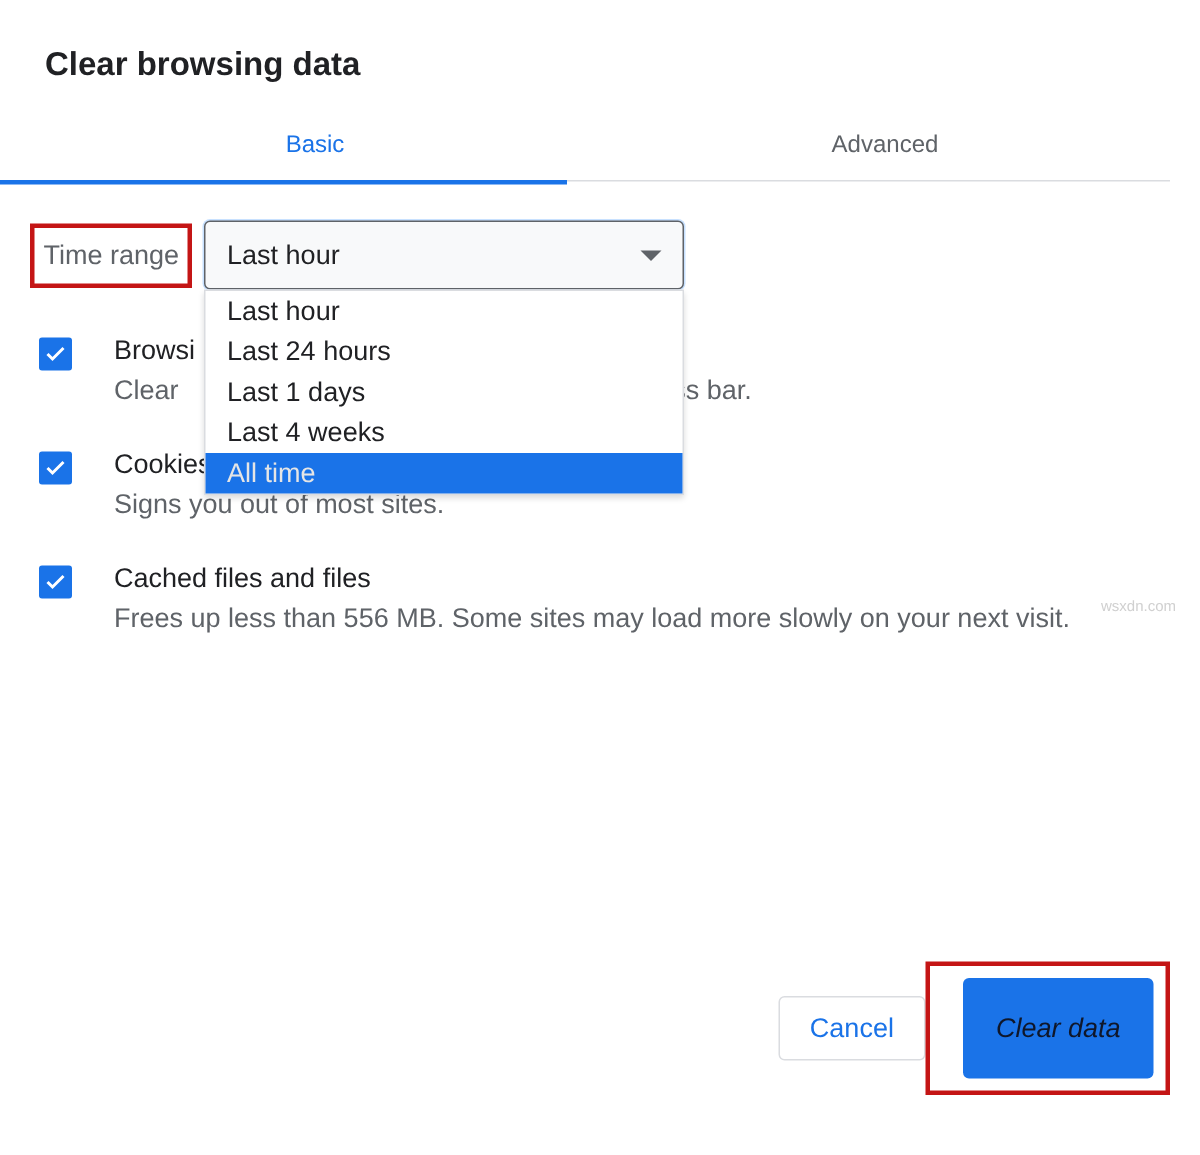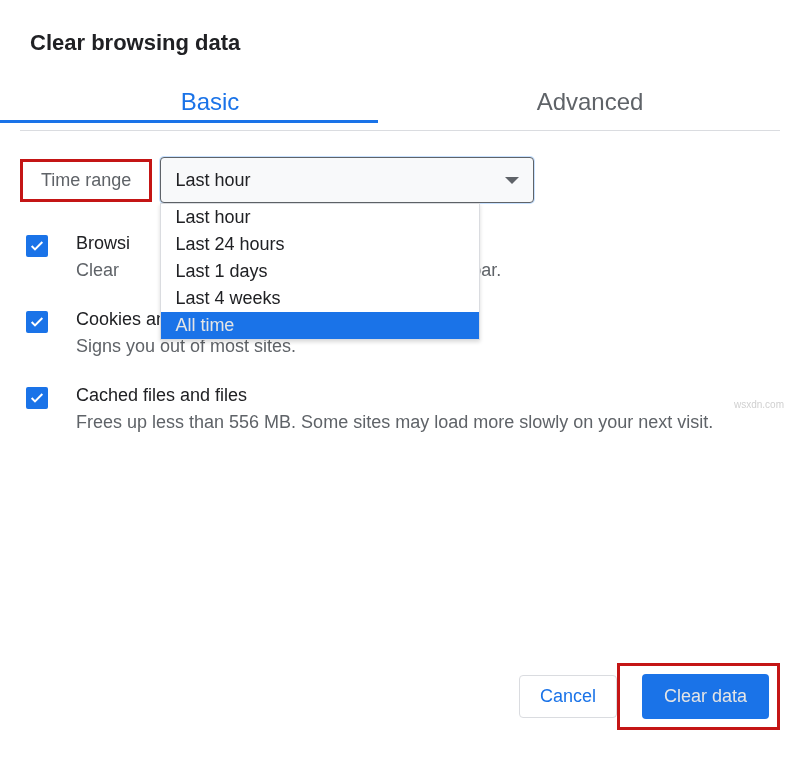--- a/index.html
+++ b/index.html
@@ -1,41 +1,41 @@
 <!DOCTYPE html>
 <html><head>
   <meta charset="utf-8">
   <style>
     * { box-sizing: border-box; margin: 0; padding: 0; }
     html, body { background: #fff; font-family: Arial, Helvetica, sans-serif; color: #202124; }
     .dialog { width: 800px; height: 770px; position: relative; padding: 30px 20px 20px 20px; }
     .title { font-size: 22px; color: #202124; margin: 0 0 18px 10px; }
     .tabs { display: flex; border-bottom: 1px solid #dadce0; margin-top: 10px; }
-    .tab { flex: 1; text-align: center; font-size: 24px; padding: 14px 0; color: #5f6368; cursor: pointer; position: relative; }
+    .tab { flex: 1; text-align: center; font-size: 16px; padding: 14px 0; color: #5f6368; cursor: pointer; position: relative; }
     .tab.active { color: #1a73e8; font-weight: 500; }
     .tab-underline { position: absolute; top: 120px; left: 0; width: 378px; height: 3px; background: #1a73e8; }
     .time-row { display: flex; align-items: center; margin: 26px 0 20px 0; }
-    .time-label { font-size: 18px; color: #5f6368; padding: 8px 18px; border: 3px solid #c41515; margin-right: 8px; }
-    .select-box { position: relative; width: 374px; }
+    .time-label { font-size: 18px; color: #5f6368; padding: 8px 6px; border: 3px solid #c41515; margin-right: 8px; }
+    .select-box { position: relative; width: 320px; }
     .select-closed { height: 46px; border: 1px solid #5f6368; border-radius: 4px; background: #f8f9fa; display: flex; align-items: center; justify-content: space-between; padding: 0 14px; font-size: 18px; cursor: pointer; box-shadow: 0 0 0 1px #c8e1ff; }
     .select-arrow { width: 0; height: 0; border-left: 7px solid transparent; border-right: 7px solid transparent; border-top: 7px solid #5f6368; }
     .select-menu { position: absolute; top: 46px; left: 0; width: 320px; background: #fff; border: 1px solid #dadce0; z-index: 10; box-shadow: 0 2px 4px rgba(0,0,0,0.15); }
     .select-option { font-size: 18px; padding: 3px 14px; cursor: pointer; position: relative; }
     .select-option.highlight { background: #1a73e8; color: #e5e5e5; }
     .items-area { margin-top: 30px; }
     .item-row { display: flex; align-items: flex-start; margin-bottom: 26px; }
     .chk { width: 22px; height: 22px; background: #1a73e8; border-radius: 2px; flex: 0 0 22px; margin-right: 28px; margin-left: 6px; display: flex; align-items: center; justify-content: center; cursor: pointer; margin-top: 2px; }
     .chk svg { width: 16px; height: 16px; }
     .item-text .primary { font-size: 18px; color: #202124; margin-bottom: 4px; }
     .item-text .secondary { font-size: 18px; color: #5f6368; line-height: 1.4; max-width: 700px; }
     .footer { position: absolute; bottom: 40px; right: 20px; display: flex; align-items: center; }
     .btn { font-size: 18px; padding: 10px 20px; border-radius: 4px; cursor: pointer; margin-left: 14px; }
     .btn-cancel { background: #fff; color: #1a73e8; border: 1px solid #dadce0; font-weight: 500; }
     .btn-primary-wrap { border: 3px solid #c41515; padding: 8px; display: inline-flex; }
-    .btn-primary { background: #1a73e8; color: #e5e5e5; border: none; font-weight: 500; padding: 12px 22px; }
+    .btn-primary { background: #1a73e8; color: #0f172a; border: none; font-weight: 500; padding: 23px 22px; font-style: italic; }
     .watermark { position: absolute; bottom: 360px; right: 16px; font-size: 10px; color: #d0d0d0; }
   </style>
 </head>
 <body>
 
 <div class="dialog">
   <h1 class="title">Clear browsing data</h1>
 
   <div class="tabs">
     <div class="tab active">Basic</div>

